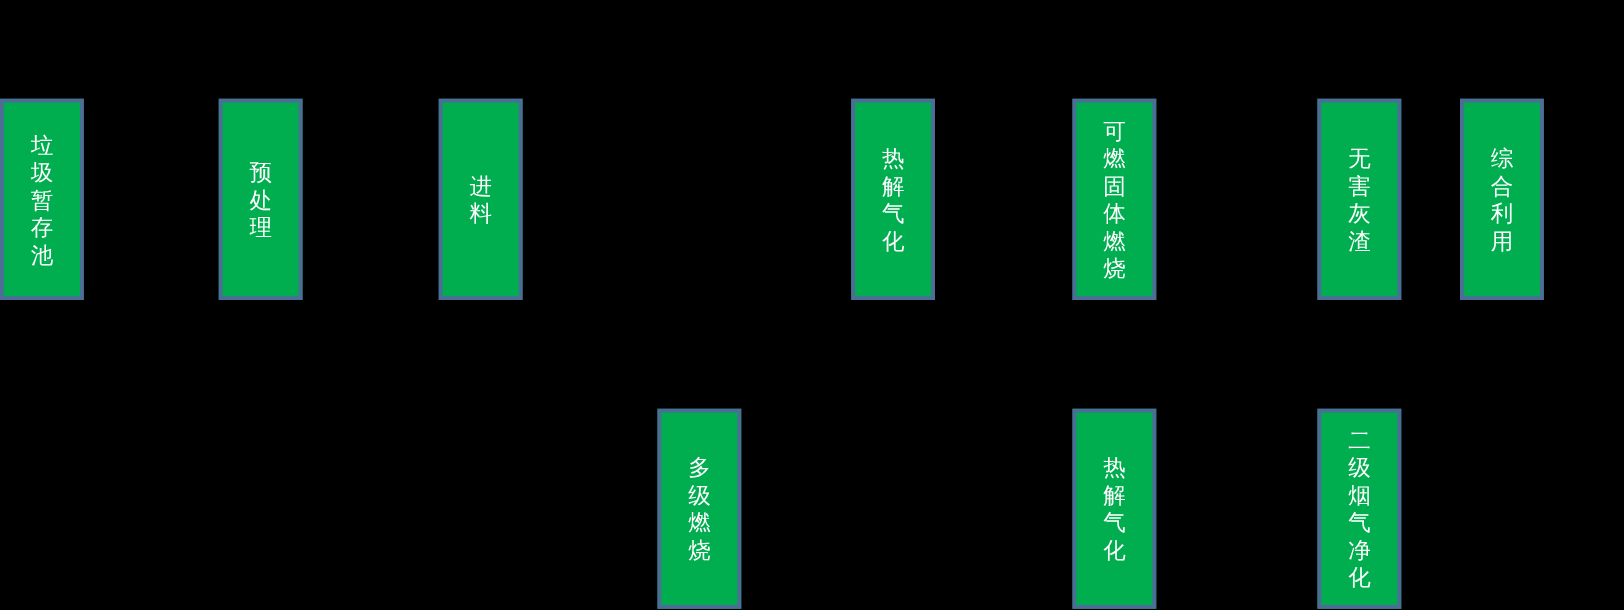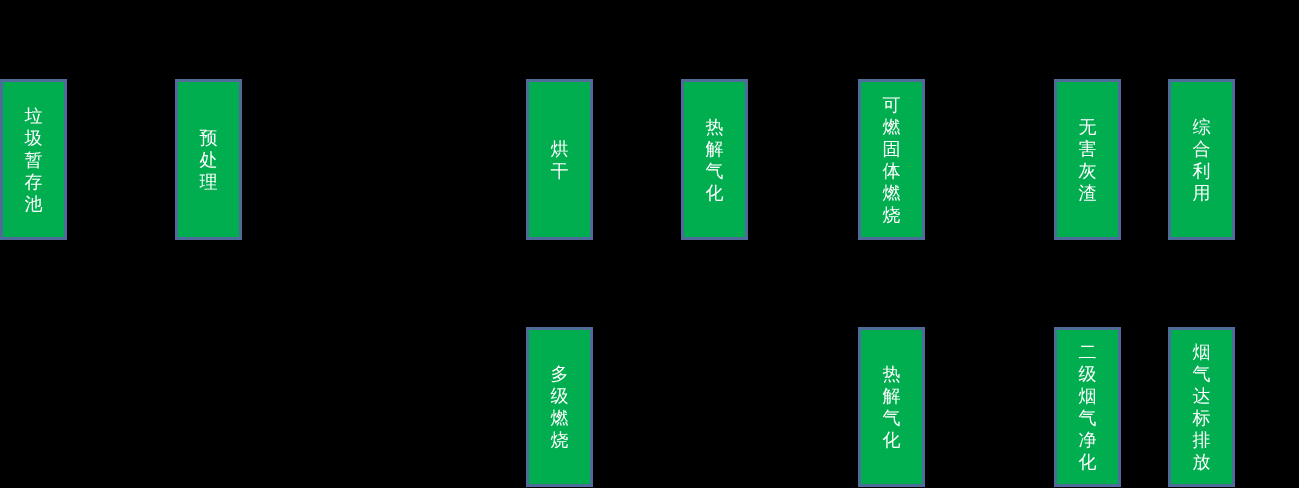--- a/index.html
+++ b/index.html
@@ -45,22 +45,22 @@
 <body>
 
 <div class="canvas">
 
   <div class="flow-box row-top col-1">
     <span class="v-label">垃圾暂存池</span>
   </div>
   <div class="flow-box row-top col-2">
     <span class="v-label">预处理</span>
   </div>
-  <div class="flow-box row-top col-4">
-    <span class="v-label">烘干</span>
+  <div class="flow-box row-top col-3">
+    <span class="v-label">进料</span>
   </div>
   <div class="flow-box row-top col-5">
     <span class="v-label">热解气化</span>
   </div>
   <div class="flow-box row-top col-6">
     <span class="v-label">可燃固体燃烧</span>
   </div>
   <div class="flow-box row-top col-7">
     <span class="v-label">无害灰渣</span>
   </div>
@@ -70,17 +70,14 @@
 
   <div class="flow-box row-bottom col-4">
     <span class="v-label">多级燃烧</span>
   </div>
   <div class="flow-box row-bottom col-6">
     <span class="v-label">热解气化</span>
   </div>
   <div class="flow-box row-bottom col-7">
     <span class="v-label">二级烟气净化</span>
   </div>
-  <div class="flow-box row-bottom col-8">
-    <span class="v-label">烟气达标排放</span>
-  </div>
 
 </div>
 
 </body></html>

